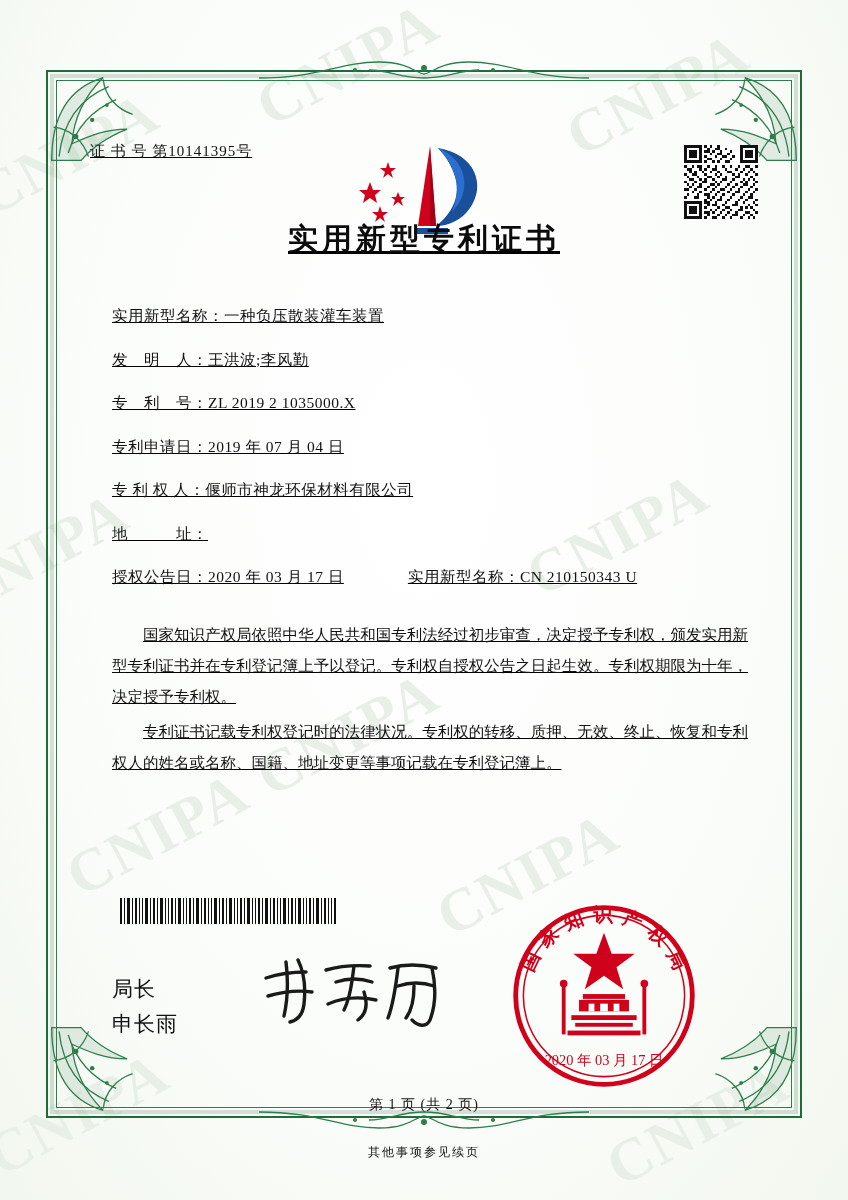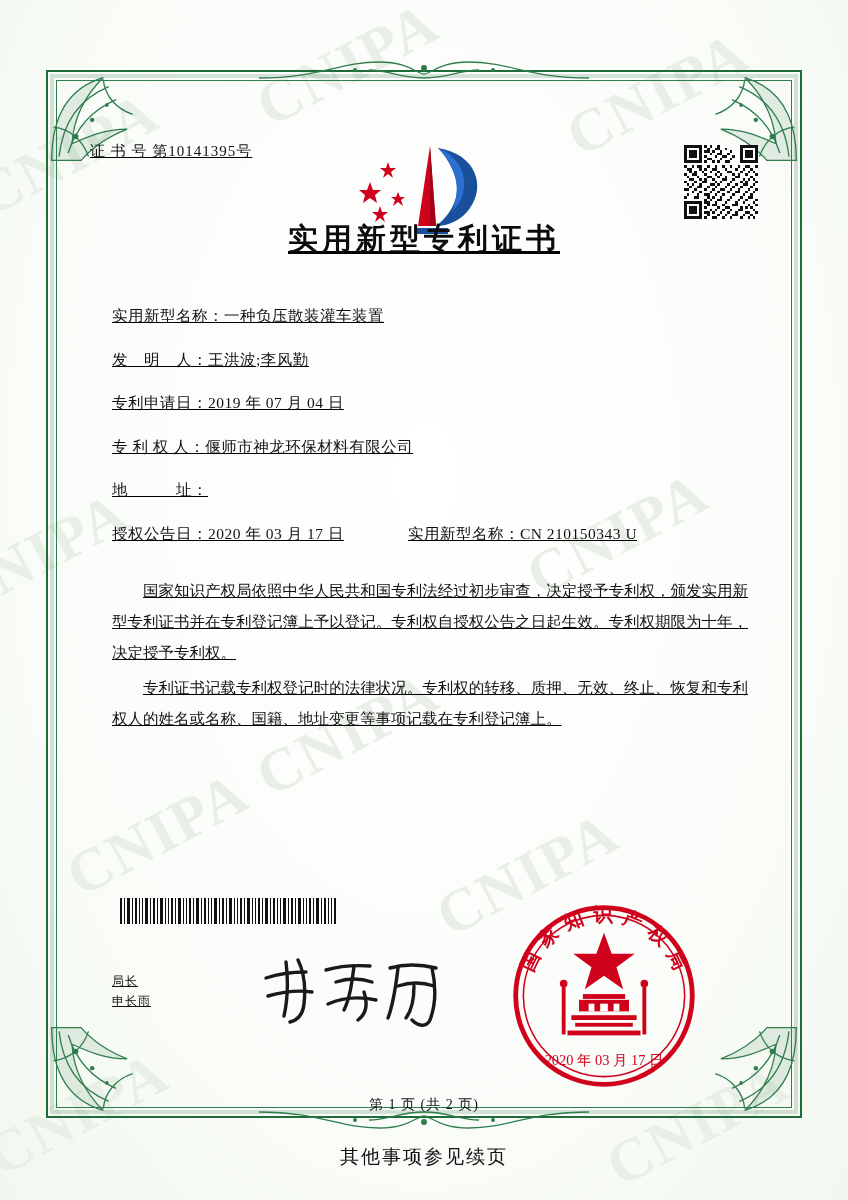--- a/index.html
+++ b/index.html
@@ -184,25 +184,24 @@
     width: 218px;
     height: 26px;
   }
   .barcode svg { width:100%; height:100%; display:block; }
 
   
   .director {
     position: absolute;
     left: 112px;
     top: 972px;
-    font-size: 12px;
+    font-size: 21px;
     color: #111;
     line-height: 1.65;
     letter-spacing: 1px;
-    text-decoration: underline;
   }
 
   .signature {
     position: absolute;
     left: 258px;
     top: 952px;
     width: 200px;
     height: 80px;
     color: #1a1a1a;
   }
@@ -228,21 +227,21 @@
     color: #111;
     letter-spacing: 1px;
   }
 
   .footnote {
     position: absolute;
     left: 0;
     right: 0;
     top: 1144px;
     text-align: center;
-    font-size: 19px;
+    font-size: 12px;
     color: #111;
     letter-spacing: 2px;
   }
 </style>
 </head>
 <body>
 
 <div class="page">
 
   <div class="watermarks">
@@ -569,20 +568,24 @@
       <div class="field-row">
         <span class="field-label">实用新型名称：</span>
         <span class="field-value">一种负压散装灌车装置</span>
       </div>
 
       <div class="field-row">
         <span class="field-label">发　明　人：</span>
         <span class="field-value">王洪波;李风勤</span>
       </div>
 
+      <div class="field-row">
+        <span class="field-label">专　利　号：</span>
+        <span class="field-value">ZL 2019 2 1035000.X</span>
+      </div>
 
       <div class="field-row">
         <span class="field-label">专利申请日：</span>
         <span class="field-value">2019 年 07 月 04 日</span>
       </div>
 
       <div class="field-row">
         <span class="field-label">专 利 权 人：</span>
         <span class="field-value">偃师市神龙环保材料有限公司</span>
       </div>

